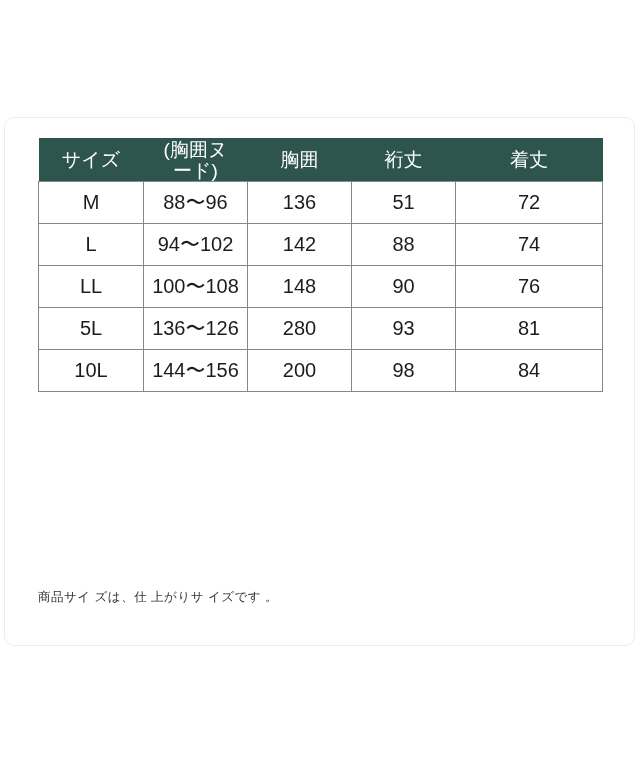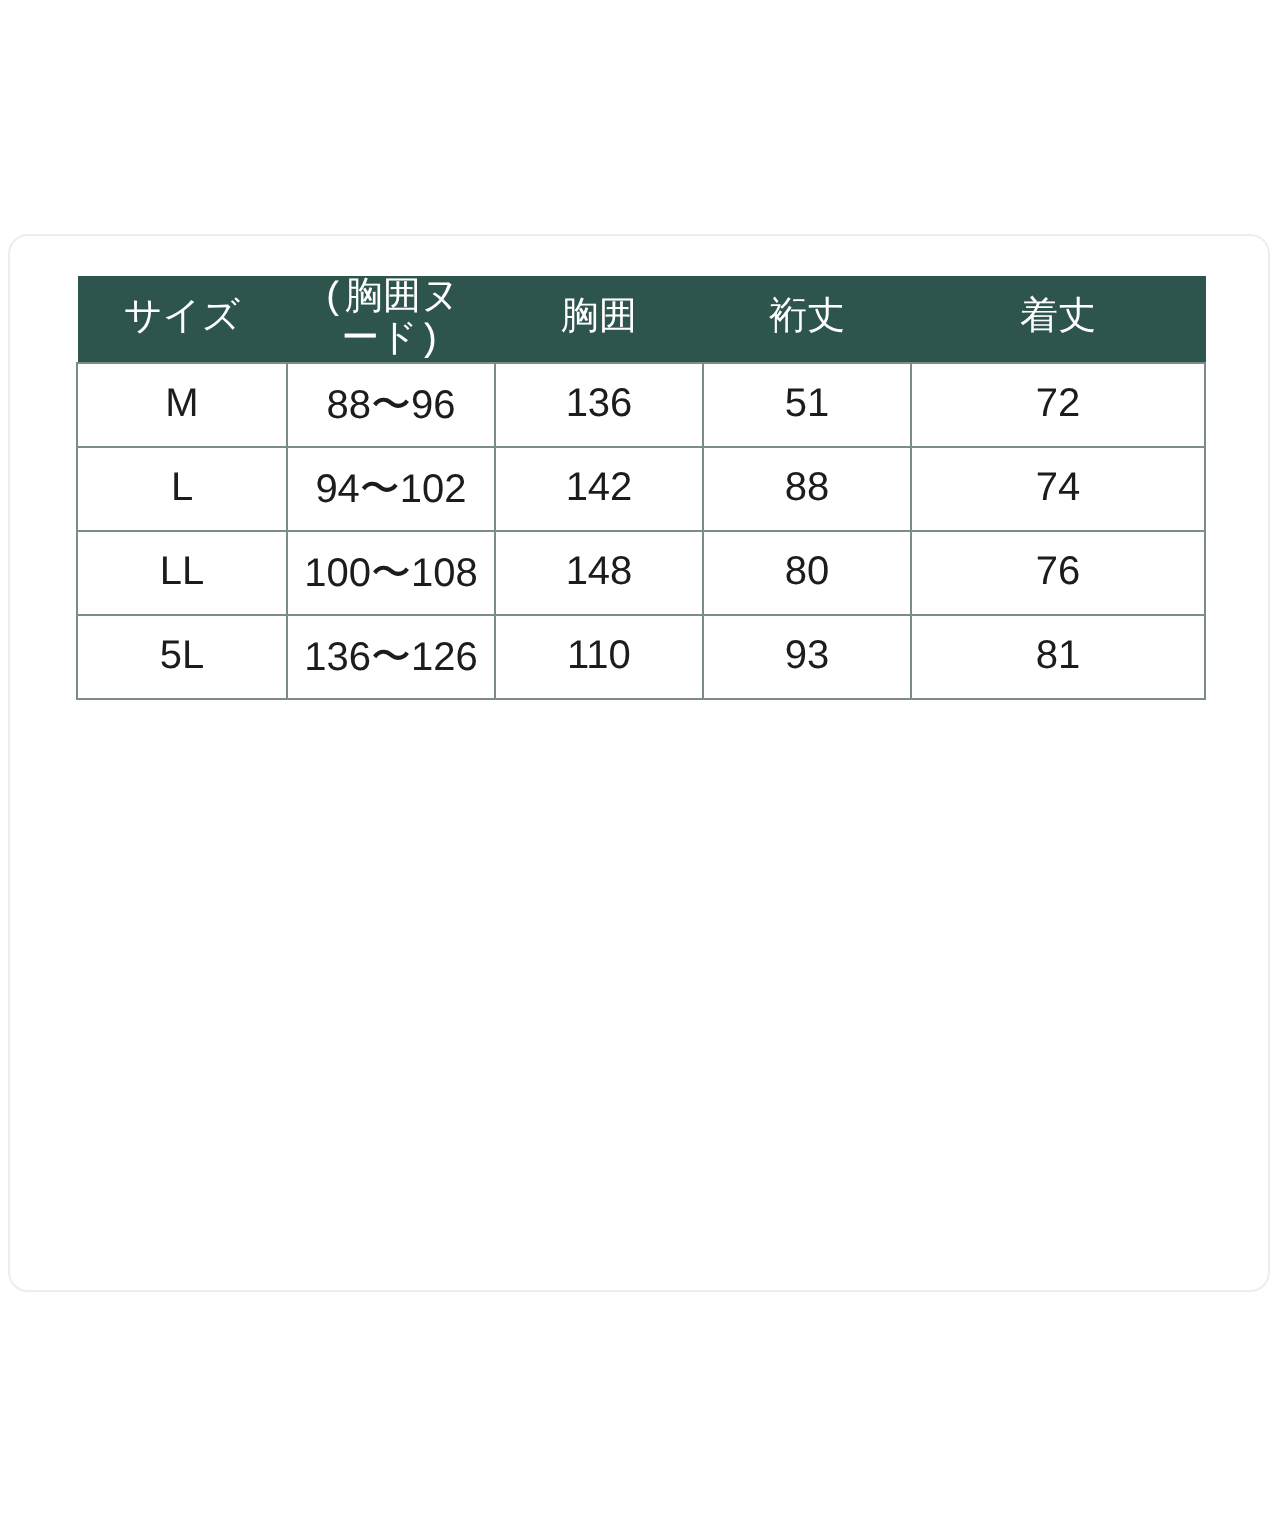--- a/index.html
+++ b/index.html
@@ -43,21 +43,20 @@
     color: var(--header-text, #ffffff);
     font-weight: normal;
     font-size: 19px;
     line-height: 21px;
     height: 43px;
     padding: 0;
     border: none;
     text-align: center;
     vertical-align: middle;
     white-space: pre-line;
-    font-family: Liberation Mono, monospace;
   }
   table.size-table tbody td {
     border: 1px solid var(--cell-border, #7d8c89);
     height: 41px;
     padding: 0;
     text-align: center;
     vertical-align: middle;
     font-size: 20px;
     color: var(--cell-text, #1c1c1c);
     background: #ffffff;
@@ -106,26 +105,34 @@
             <td>L</td>
             <td>94〜102</td>
             <td>142</td>
             <td>88</td>
             <td>74</td>
           </tr>
           <tr>
             <td>LL</td>
             <td>100〜108</td>
             <td>148</td>
-            <td>80</td>
+            <td>90</td>
             <td>76</td>
           </tr>
           <tr>
             <td>5L</td>
             <td>136〜126</td>
-            <td>110</td>
+            <td>280</td>
             <td>93</td>
             <td>81</td>
           </tr>
+          <tr>
+            <td>10L</td>
+            <td>144〜156</td>
+            <td>200</td>
+            <td>98</td>
+            <td>84</td>
+          </tr>
         </tbody>
     </table>
+    <div class="note">商品サイ ズは、仕 上がりサ イズです 。</div>
   </div>
 </div>
 
 </body></html>

